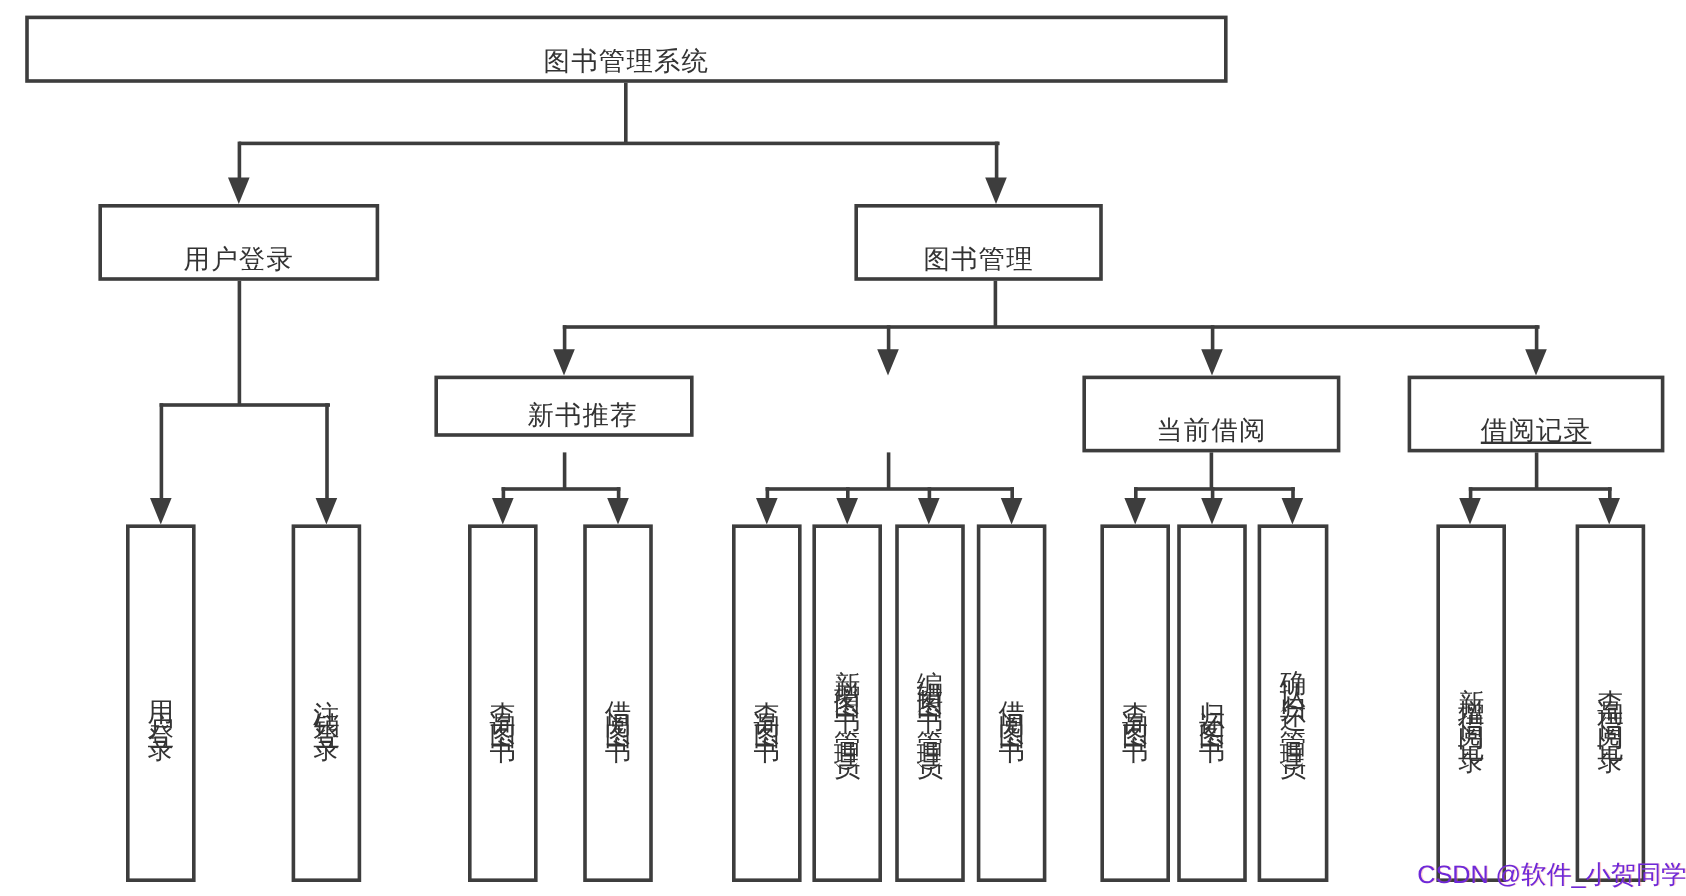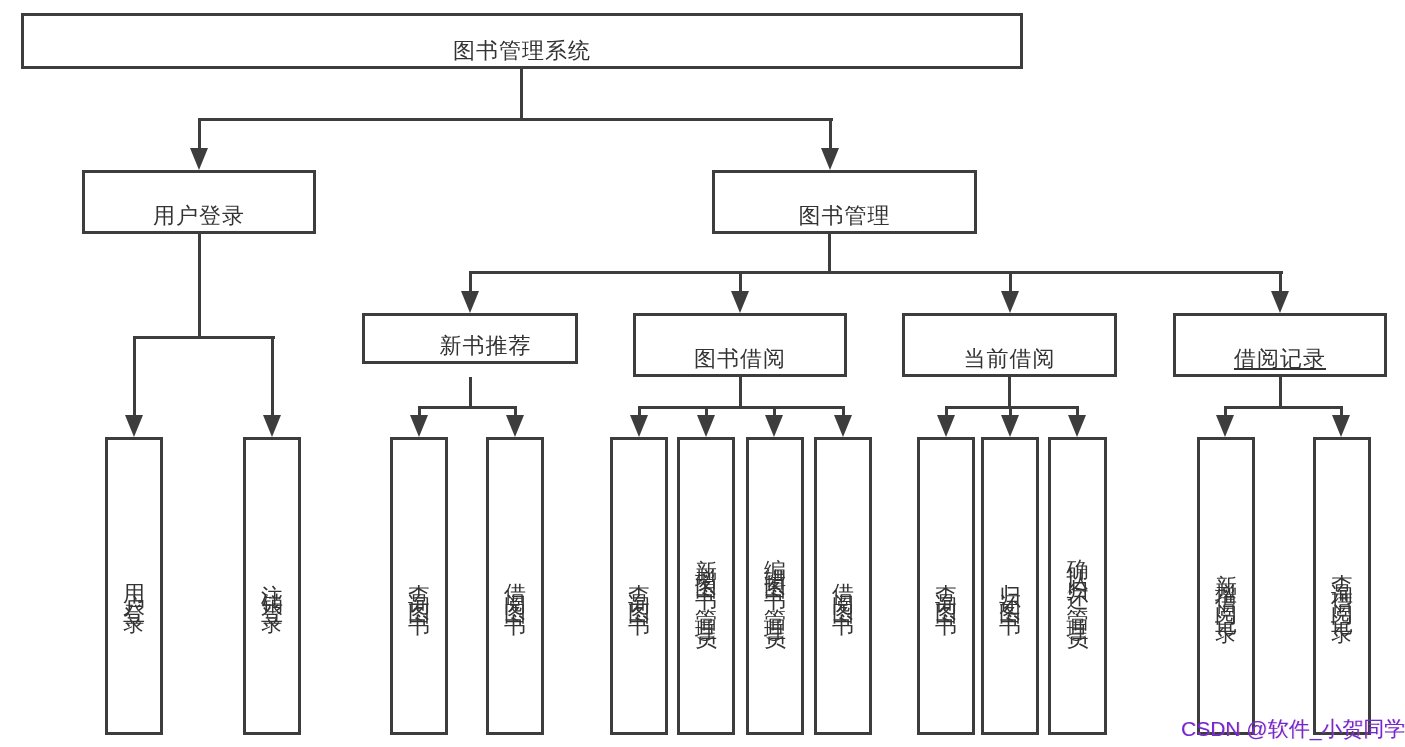--- a/index.html
+++ b/index.html
@@ -64,21 +64,21 @@
   <div class="line" style="left:520px;top:69px;width:3px;height:51px;"></div>
   <div class="line" style="left:199px;top:118px;width:634px;height:3px;"></div>
   <div class="line" style="left:198px;top:118px;width:3px;height:34px;"></div>
   <div class="ahead" style="left:190px;top:148px;"></div>
   <div class="line" style="left:829px;top:118px;width:3px;height:34px;"></div>
   <div class="ahead" style="left:821px;top:148px;"></div>
 
   <div class="hbox" style="left:82px;top:170px;width:234px;height:64px;">
     <span>用户登录</span>
   </div>
-  <div class="hbox" style="left:712px;top:170px;width:265px;height:64px;">
+  <div class="hbox" style="left:712px;top:170px;width:207px;height:64px;">
     <span>图书管理</span>
   </div>
 
   <div class="line" style="left:198px;top:234px;width:3px;height:104px;"></div>
   <div class="line" style="left:133px;top:336px;width:142px;height:3px;"></div>
   <div class="line" style="left:133px;top:336px;width:3px;height:81px;"></div>
   <div class="ahead" style="left:125px;top:415px;"></div>
   <div class="line" style="left:271px;top:336px;width:3px;height:81px;"></div>
   <div class="ahead" style="left:263px;top:415px;"></div>
 
@@ -88,23 +88,20 @@
   <div class="ahead" style="left:461px;top:291px;"></div>
   <div class="line" style="left:739px;top:271px;width:3px;height:22px;"></div>
   <div class="ahead" style="left:731px;top:291px;"></div>
   <div class="line" style="left:1009px;top:271px;width:3px;height:22px;"></div>
   <div class="ahead" style="left:1001px;top:291px;"></div>
   <div class="line" style="left:1279px;top:271px;width:3px;height:22px;"></div>
   <div class="ahead" style="left:1271px;top:291px;"></div>
 
   <div class="hbox" style="left:362px;top:313px;width:216px;height:51px;padding-left:31px;">
     <span>新书推荐</span>
-  </div>
-  <div class="hbox" style="left:633px;top:313px;width:214px;height:64px;">
-    <span>图书借阅</span>
   </div>
   <div class="hbox" style="left:902px;top:313px;width:215px;height:64px;">
     <span>当前借阅</span>
   </div>
   <div class="hbox" style="left:1173px;top:313px;width:214px;height:64px;text-decoration:underline;">
     <span>借阅记录</span>
   </div>
 
   <div class="line" style="left:469px;top:377px;width:3px;height:31px;"></div>
   <div class="line" style="left:418px;top:406px;width:99px;height:3px;"></div>

